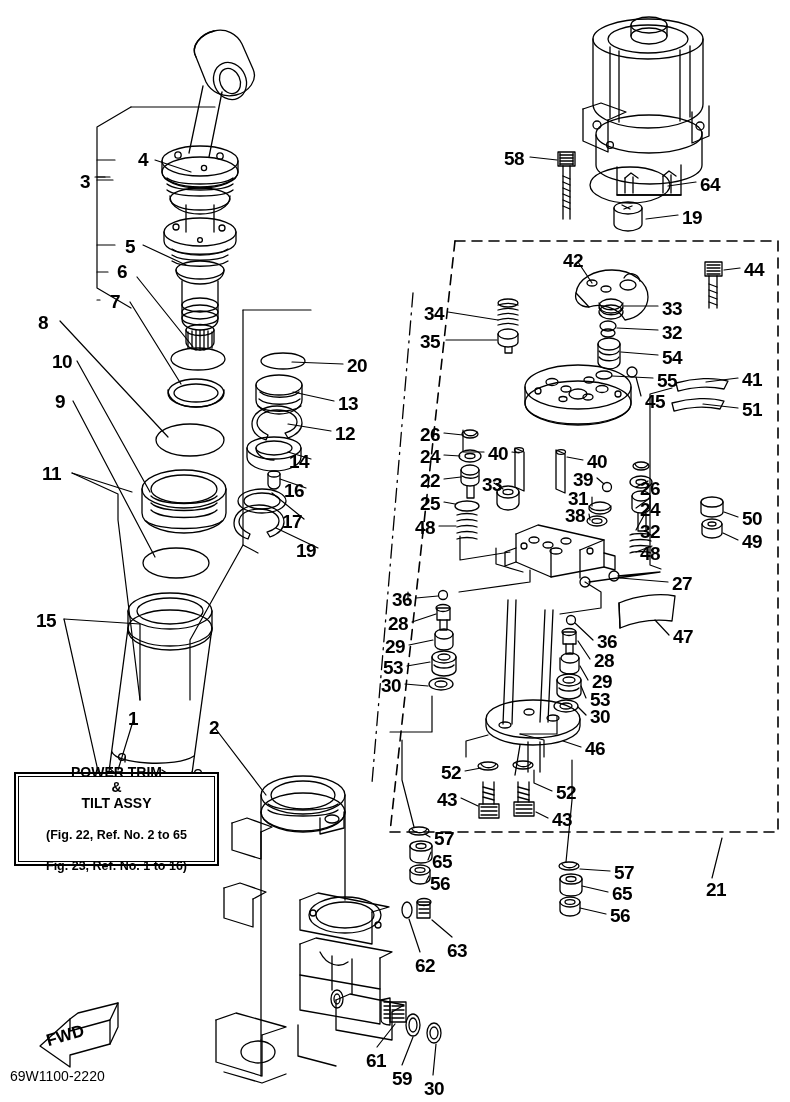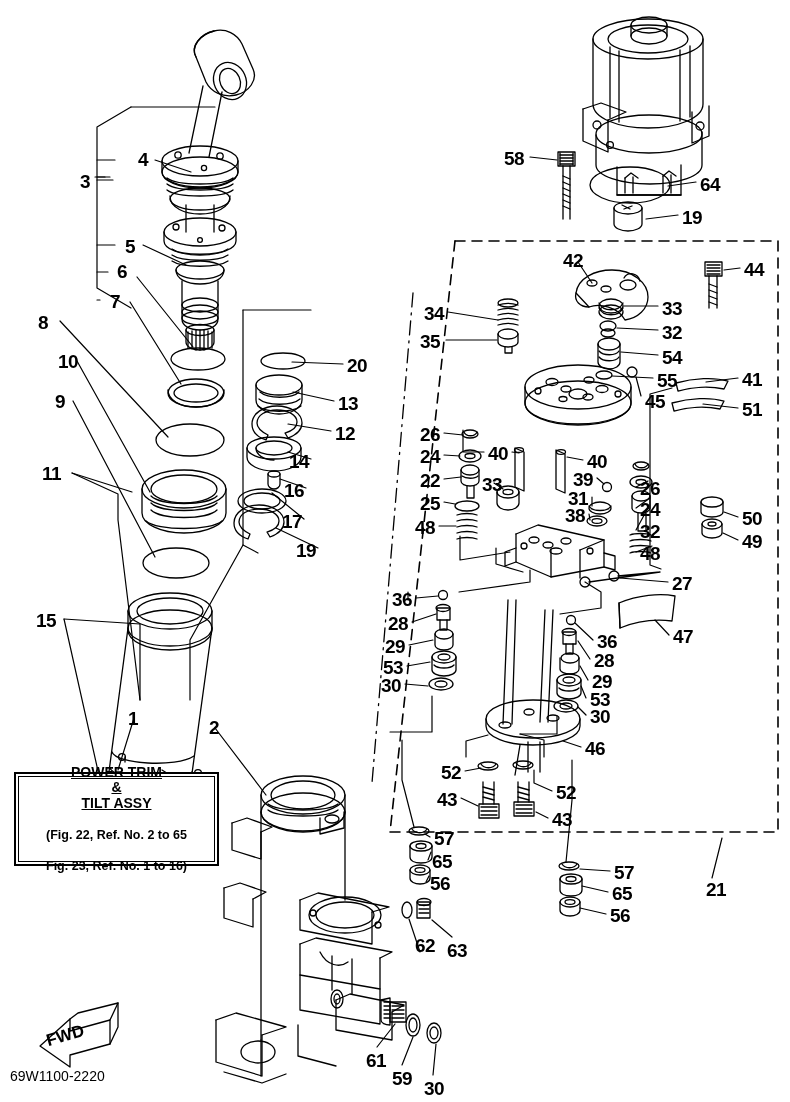--- a/index.html
+++ b/index.html
@@ -8,21 +8,21 @@
   #stage{position:absolute;inset:0;width:790px;height:1102px;}
   svg{position:absolute;left:0;top:0;}
   .callout{position:absolute;font-weight:bold;font-size:19px;line-height:1;
            color:#000;white-space:nowrap;letter-spacing:-0.5px;}
   #titlebox{position:absolute;left:14px;top:772px;width:205px;height:94px;
             border:2px solid #000;background:#fff;box-sizing:border-box;
             padding:2px;}
   #titlebox .inner{border:1px solid #000;width:100%;height:100%;
             box-sizing:border-box;display:flex;flex-direction:column;
             align-items:center;justify-content:center;padding:4px 2px;}
-  #titlebox .t1{font-weight:bold;font-size:14px;line-height:1.12;text-decoration:underline;}
+  #titlebox .t1{font-weight:bold;font-size:14px;line-height:1.12;}
   #titlebox .t2{font-weight:bold;font-size:12.5px;line-height:1.18;text-align:center;margin-top:16px;}
   #partno{position:absolute;left:10px;top:1068px;font-size:14px;
           font-weight:normal;letter-spacing:0px;}
   #fwdtxt{position:absolute;left:46px;top:1026px;font-weight:bold;
           font-size:17px;transform:rotate(-16deg);letter-spacing:0px;}
 </style>
 </head>
 <body>
 
 <div id="stage">
@@ -688,21 +688,21 @@
   </g>
 
 </svg>
 
 <div class="callout" style="left:80px;top:172px">3</div>
 <div class="callout" style="left:138px;top:150px">4</div>
 <div class="callout" style="left:125px;top:237px">5</div>
 <div class="callout" style="left:117px;top:262px">6</div>
 <div class="callout" style="left:110px;top:292px">7</div>
 <div class="callout" style="left:38px;top:313px">8</div>
-<div class="callout" style="left:58px;top:352px">10</div>
+<div class="callout" style="left:52px;top:352px">10</div>
 <div class="callout" style="left:55px;top:392px">9</div>
 <div class="callout" style="left:42px;top:464px">11</div>
 <div class="callout" style="left:36px;top:611px">15</div>
 <div class="callout" style="left:347px;top:356px">20</div>
 <div class="callout" style="left:338px;top:394px">13</div>
 <div class="callout" style="left:335px;top:424px">12</div>
 <div class="callout" style="left:289px;top:452px">14</div>
 <div class="callout" style="left:284px;top:481px">16</div>
 <div class="callout" style="left:282px;top:512px">17</div>
 <div class="callout" style="left:296px;top:541px">19</div>
@@ -757,21 +757,21 @@
 <div class="callout" style="left:437px;top:790px">43</div>
 <div class="callout" style="left:552px;top:810px">43</div>
 <div class="callout" style="left:434px;top:829px">57</div>
 <div class="callout" style="left:432px;top:852px">65</div>
 <div class="callout" style="left:614px;top:863px">57</div>
 <div class="callout" style="left:706px;top:880px">21</div>
 <div class="callout" style="left:430px;top:874px">56</div>
 <div class="callout" style="left:612px;top:884px">65</div>
 <div class="callout" style="left:610px;top:906px">56</div>
 <div class="callout" style="left:447px;top:941px">63</div>
-<div class="callout" style="left:415px;top:936px">62</div>
+<div class="callout" style="left:415px;top:956px">62</div>
 <div class="callout" style="left:366px;top:1051px">61</div>
 <div class="callout" style="left:392px;top:1069px">59</div>
 <div class="callout" style="left:424px;top:1079px">30</div>
 
 <div id="titlebox">
   <div class="inner">
     <div class="t1">POWER TRIM</div>
     <div class="t1">&amp;</div>
     <div class="t1">TILT ASSY</div>
     <div class="t2">(Fig. 22, Ref. No. 2 to 65</div>

